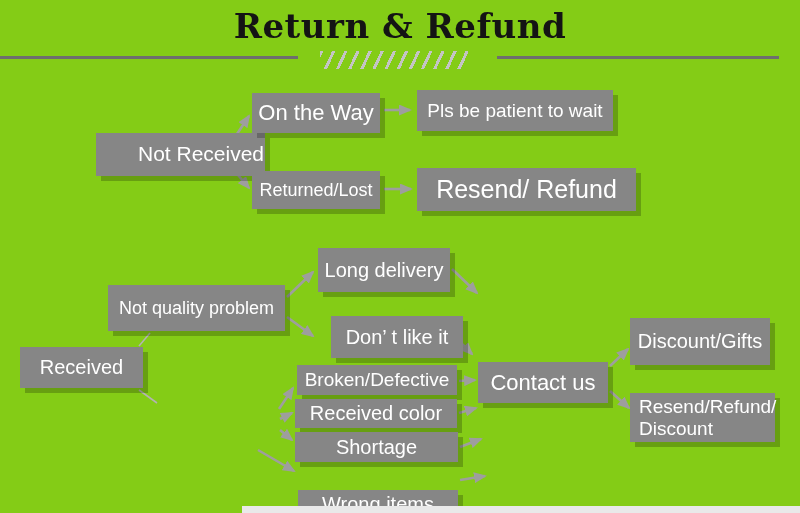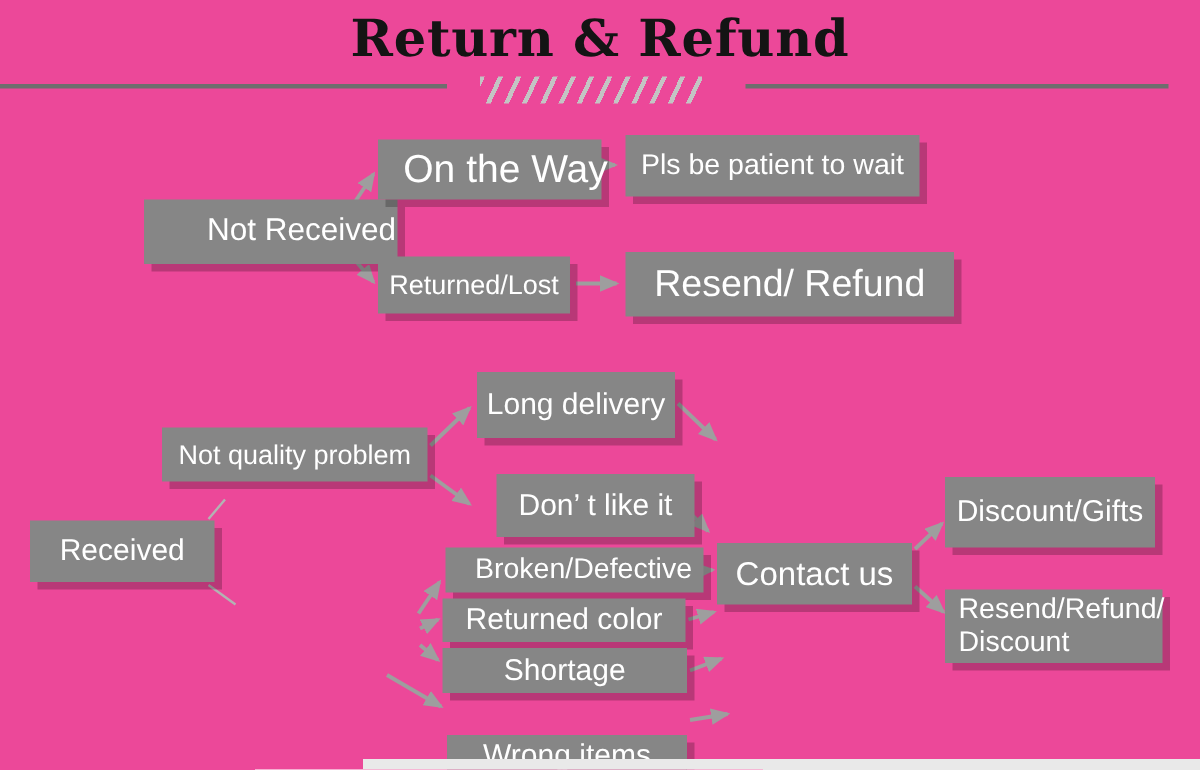--- a/index.html
+++ b/index.html
@@ -1,17 +1,17 @@
 <!DOCTYPE html>
 <html><head>
 <meta charset="utf-8">
 <style>
   html,body{margin:0;padding:0;background:#ffffff;}
   .stage{
-    position:relative;width:800px;height:513px;background:#ec4899;overflow:hidden;
+    position:relative;width:800px;height:513px;background:#84cc16;overflow:hidden;
     font-family:"Liberation Sans",sans-serif;
   }
   
   .title{
     position:absolute;top:0;left:0;width:800px;margin:0;
     text-align:center;font-family:"DejaVu Serif",serif;font-weight:700;
     font-size:34px;color:#141414;letter-spacing:.5px;line-height:52px;
   }
   .rule{position:absolute;height:3px;background:#6e6e6e;top:56px;}
   .rule-left{left:0;width:298px;}
@@ -22,30 +22,30 @@
   }
   .bottom-band{position:absolute;left:242px;top:506px;width:558px;height:7px;background:#e9e9e9;}
   
   .node{
     position:absolute;background:#868686;color:#ffffff;
     display:flex;align-items:center;justify-content:center;
     box-shadow:5px 5px 0 rgba(0,0,0,0.22);
     text-align:center;line-height:1.15;white-space:nowrap;
   }
   .n-not-received   {left:96px;  top:133px; width:128px; height:43px; font-size:21px;padding-left:41px;}
-  .n-on-the-way     {left:252px; top:93px;  width:128px; height:40px; font-size:26px;padding-left:21px;}
+  .n-on-the-way     {left:252px; top:93px;  width:128px; height:40px; font-size:22px;}
   .n-pls-wait       {left:417px; top:90px;  width:196px; height:41px; font-size:19px;}
   .n-returned-lost  {left:252px; top:171px; width:128px; height:38px; font-size:18px;}
   .n-resend-refund  {left:417px; top:168px; width:219px; height:43px; font-size:25px;}
-  .n-not-quality    {left:108px; top:285px; width:177px; height:36px; font-size:18px;}
+  .n-not-quality    {left:108px; top:285px; width:177px; height:46px; font-size:18px;}
   .n-received       {left:20px;  top:347px; width:123px; height:41px; font-size:20px;}
   .n-quality        {left:110px; top:403px; width:168px; height:45px; font-size:20px;}
   .n-long-delivery  {left:318px; top:248px; width:132px; height:44px; font-size:20px;}
   .n-dont-like      {left:318px; top:316px; width:132px; height:42px; font-size:20px;margin-left:13px;}
-  .n-broken         {left:297px; top:365px; width:160px; height:30px; font-size:19px;padding-left:12px;}
+  .n-broken         {left:297px; top:365px; width:160px; height:30px; font-size:19px;}
   .n-diff-color     {left:295px; top:399px; width:162px; height:29px; font-size:20px;}
   .n-shortage       {left:295px; top:432px; width:163px; height:30px; font-size:20px;}
   .n-wrong-items    {left:298px; top:466px; width:160px; height:29px; font-size:20px;margin-top:24px;}
   .n-contact-us     {left:478px; top:362px; width:130px; height:41px; font-size:22px;}
   .n-discount-gifts {left:630px; top:318px; width:140px; height:47px; font-size:20px;}
   .n-rrd            {left:630px; top:393px; width:145px; height:49px; font-size:19px;
                      justify-content:flex-start;text-align:left;padding-left:9px;
                      white-space:pre-line;box-sizing:border-box;}
   
   .connectors{position:absolute;left:0;top:0;pointer-events:none;}
@@ -95,21 +95,21 @@
   <div class="node n-not-received">Not Received</div>
   <div class="node n-on-the-way">On the Way</div>
   <div class="node n-pls-wait">Pls be patient to wait</div>
   <div class="node n-returned-lost">Returned/Lost</div>
   <div class="node n-resend-refund">Resend/ Refund</div>
   <div class="node n-not-quality">Not quality problem</div>
   <div class="node n-received">Received</div>
   <div class="node n-long-delivery">Long delivery</div>
   <div class="node n-dont-like">Don’ t like it</div>
   <div class="node n-broken">Broken/Defective</div>
-  <div class="node n-diff-color">Returned color</div>
+  <div class="node n-diff-color">Received color</div>
   <div class="node n-shortage">Shortage</div>
   <div class="node n-wrong-items">Wrong items</div>
   <div class="node n-contact-us">Contact us</div>
   <div class="node n-discount-gifts">Discount/Gifts</div>
   <div class="node n-rrd">Resend/Refund/
 Discount</div>
 
   <div class="bottom-band"></div>
 </div>
 

